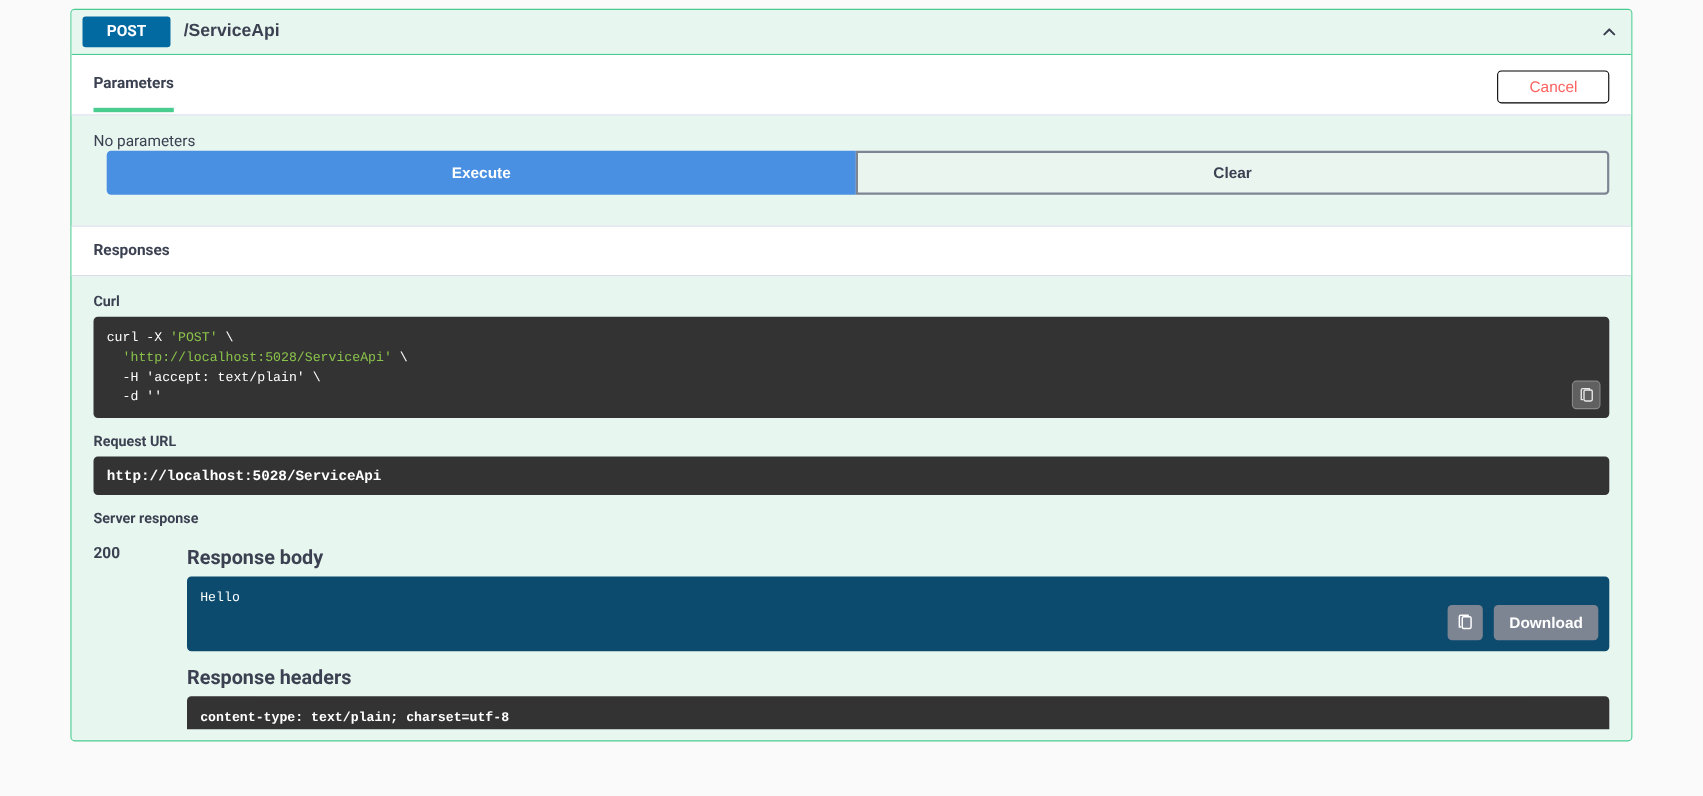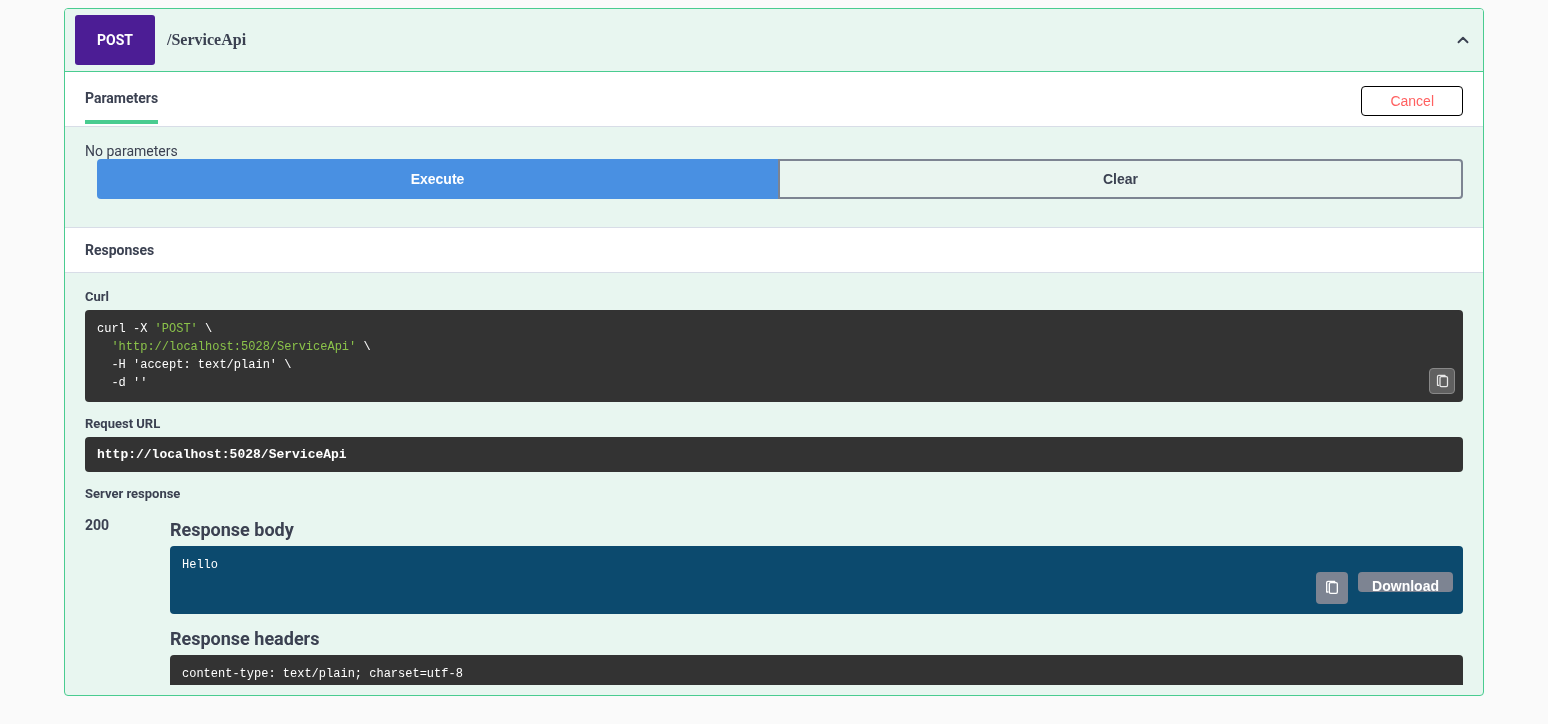--- a/index.html
+++ b/index.html
@@ -23,31 +23,31 @@
   }
   .opblock-summary {
     display: flex;
     align-items: center;
     padding: 6px 10px;
     background: #e8f6f0;
     border-bottom: 1px solid #49cc90;
     cursor: pointer;
   }
   .method-badge {
-    background: #4c1d95;
-    color: #fff;
-    font-weight: 700;
-    font-size: 14px;
-    padding: 17px 16px;
+    background: #0369a1;
+    color: #fff;
+    font-weight: 700;
+    font-size: 14px;
+    padding: 6px 16px;
     border-radius: 3px;
     min-width: 80px;
     text-align: center;
   }
   .path {
-    font-family: Liberation Serif, serif;
+    font-family: Liberation Sans, sans-serif;
     font-weight: 600;
     font-size: 16px;
     color: #3b4151;
     margin-left: 12px;
     flex: 1;
   }
   .chevron {
     width: 20px; height: 20px;
     display: inline-flex;
     align-items: center; justify-content: center;
@@ -223,31 +223,31 @@
   }
   .download-btn {
     background: #7d8492;
     color: #fff;
     font-weight: 700;
     font-size: 14px;
     padding: 6px 14px;
     border: none;
     border-radius: 4px;
     cursor: pointer;
-    height: 20px;
+    height: 32px;
   }
   .headers-block {
     background: #333333;
     color: #fff;
     border-radius: 4px 4px 0 0;
     padding: 10px 12px 2px 12px;
     font-family: Consolas, "Courier New", monospace;
     font-size: 12px;
     line-height: 1.5;
-    font-weight: 400;
+    font-weight: 700;
   }
   svg { display:block; }
 </style>
 </head>
 <body>
 
 <div class="wrapper">
   <div class="opblock">
 
     <div class="opblock-summary">

